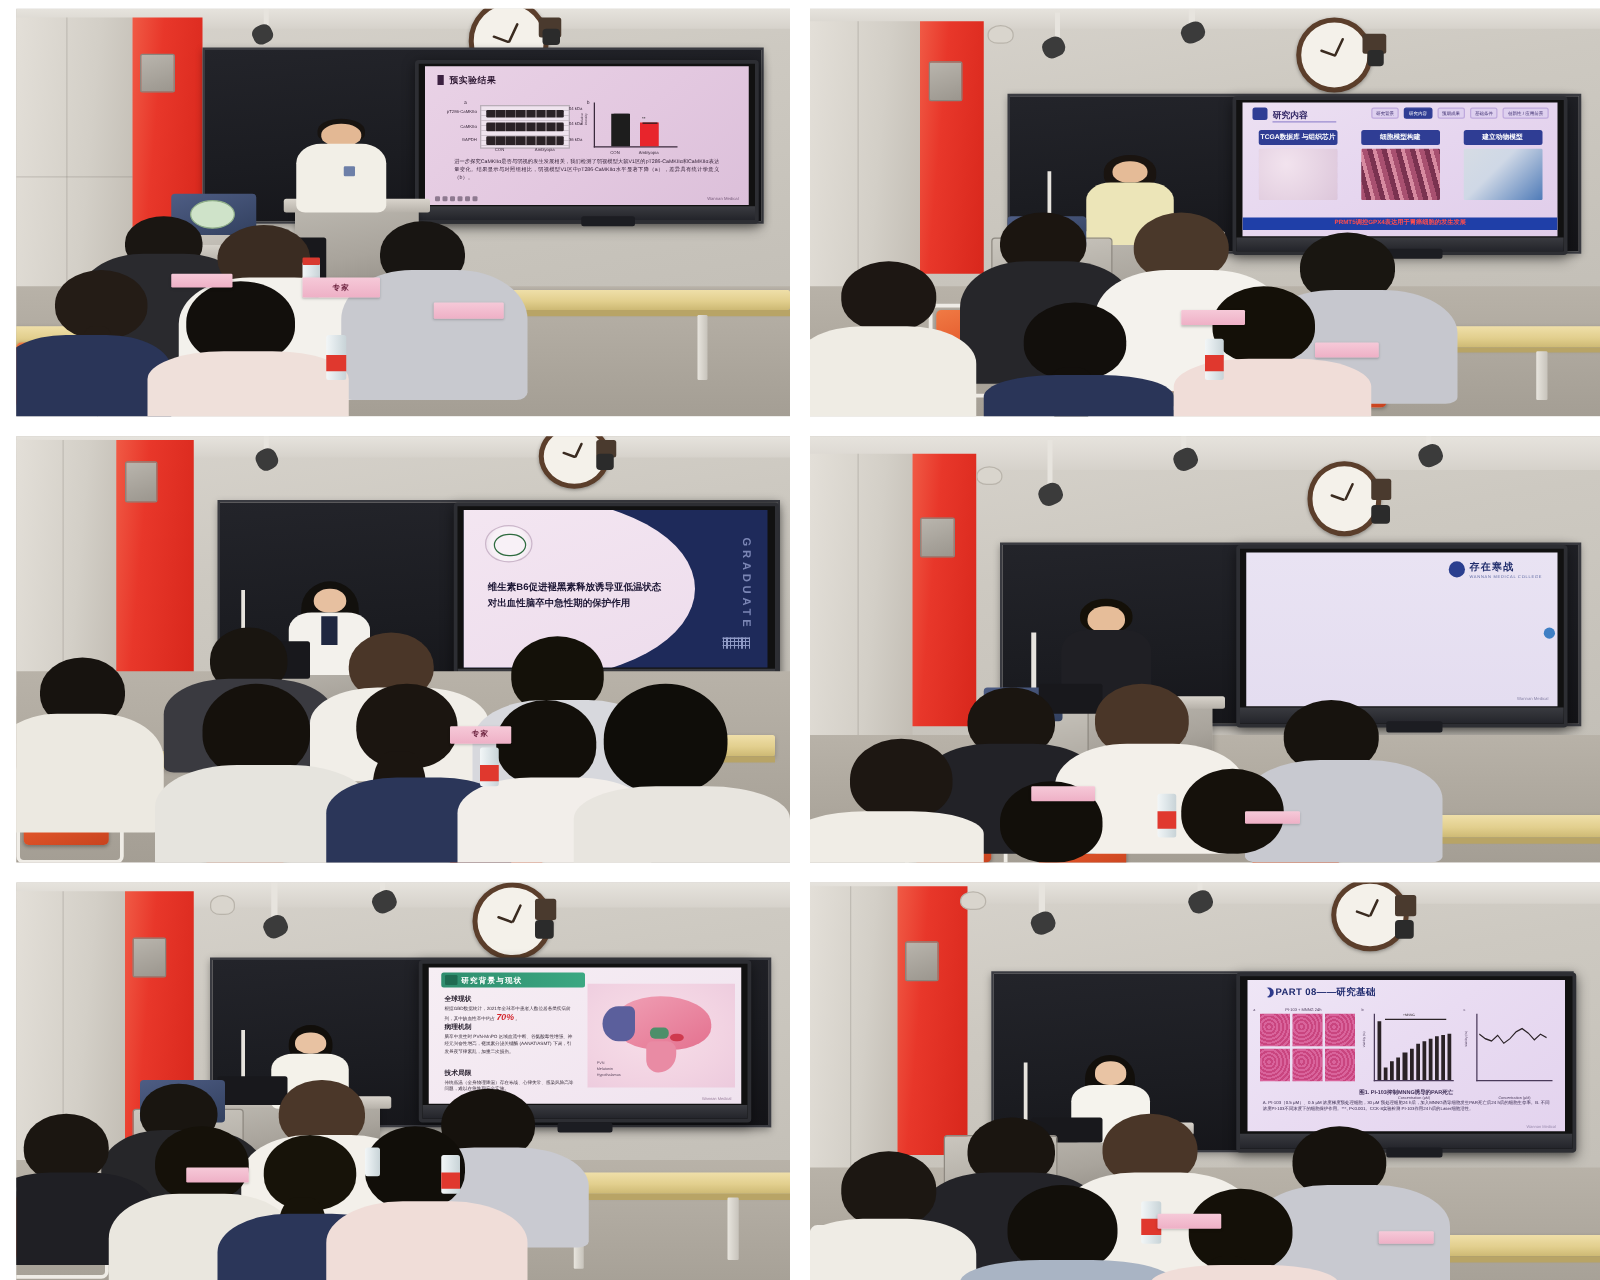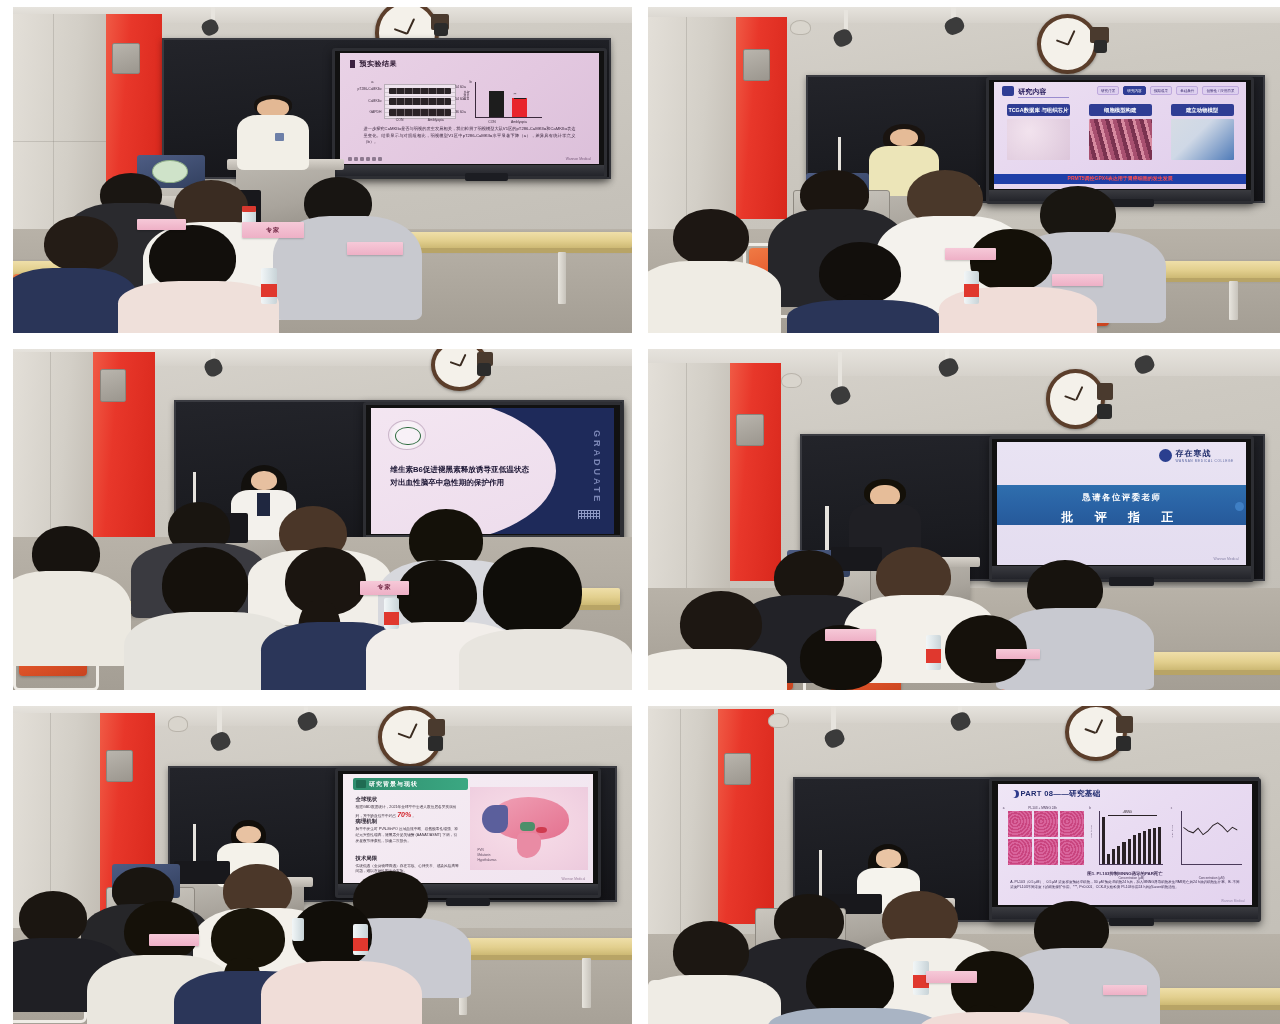--- a/index.html
+++ b/index.html
@@ -526,24 +526,20 @@
       <div class="board" style="left:24%;top:25%;width:73%;height:42%"></div>
 
       <div class="tv" style="left:54%;top:25.5%;width:41%;height:41%">
         <div class="slide slide-4">
           <div class="s4-logo">
             <div class="s4-seal"></div>
             <div>
               <div class="s4-cn">存在寒战</div>
               <div class="s4-en">WANNAN MEDICAL COLLEGE</div>
             </div>
-          </div>
-          <div class="s4-band">
-            <div class="s4-l1">恳请各位评委老师</div>
-            <div class="s4-l2">批 评 指 正</div>
           </div>
           <div class="s4-dot"></div>
           <div class="s4-foot">Wannan Medical</div>
         </div>
         <div class="tv-bezel-bottom"></div>
       </div>
       <div class="tv-stand-cable" style="left:73%;top:67%;width:7%;height:2.5%"></div>
 
       <div class="floor" style="height:30%"></div>
 

